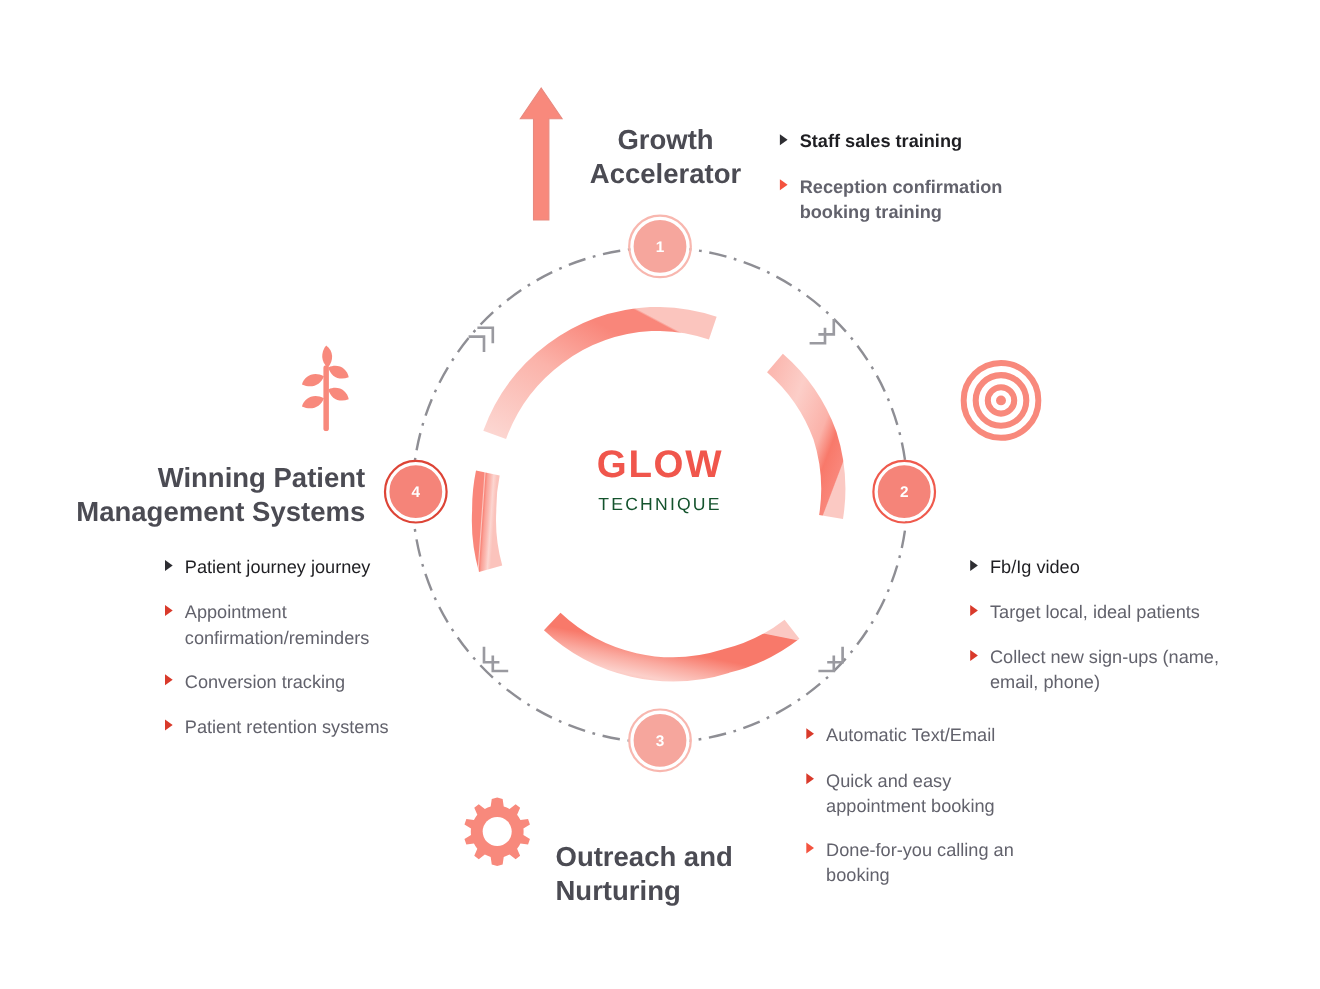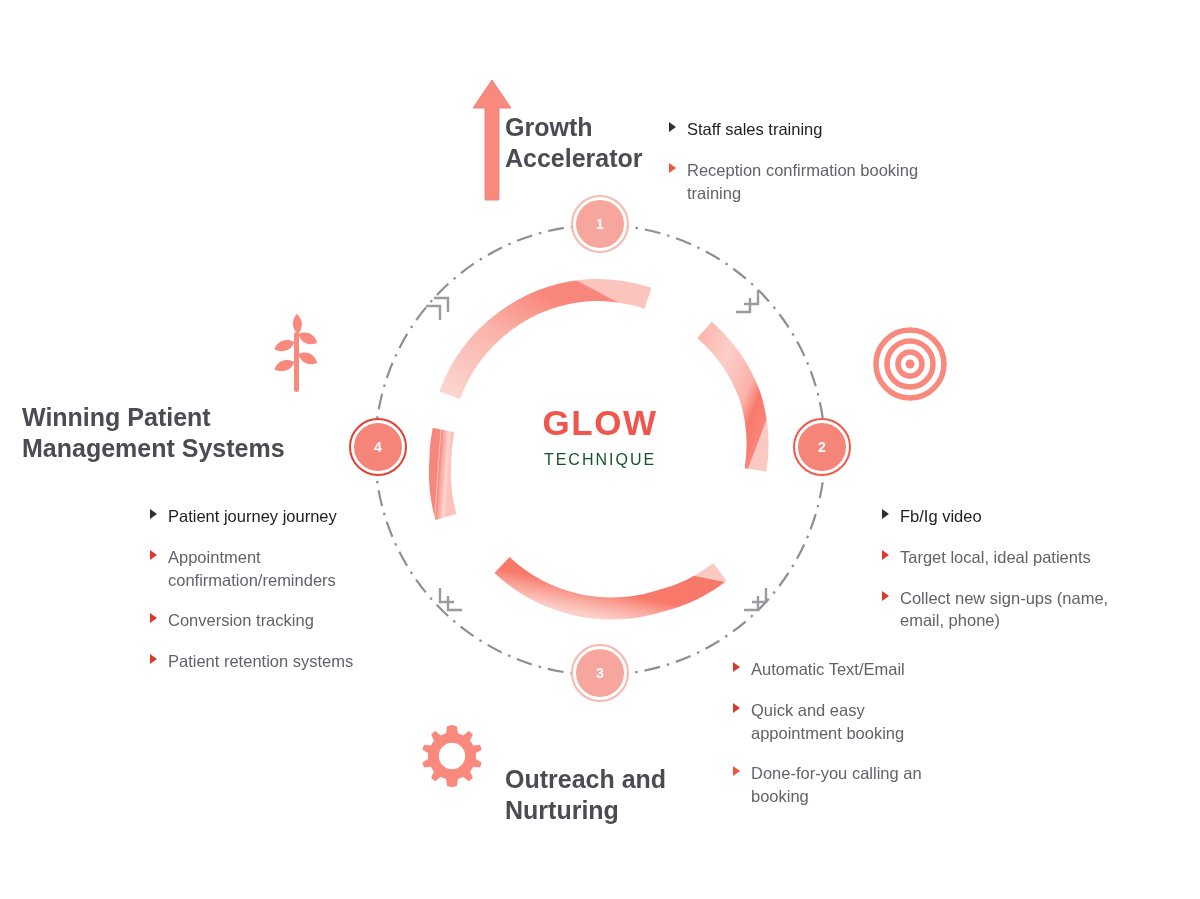--- a/index.html
+++ b/index.html
@@ -121,27 +121,28 @@
   .bullets li.dark { color: #1e1e22; }
   .bullets li.dark .tri { border-left-color: #2e2e33; }
   .bullets li.hot .tri { border-left-color: #f4533f; }
 
   
   #sec-growth-title {
     position: absolute;
     left: 505px;
     top: 112px;
     width: 200px;
-    text-align: left;
+    text-align: center;
   }
   #sec-growth-bullets {
     position: absolute;
-    left: 669px;
+    left: 709px;
     top: 118px;
     width: 260px;
+    font-weight: bold;
   }
 
   
   #sec-loyal-icon { position: absolute; left: 873px; top: 327px; }
   #sec-loyal-title {
     position: absolute;
     left: 877px;
     top: 420px;
     width: 230px;
   }
@@ -166,23 +167,23 @@
     left: 733px;
     top: 658px;
     width: 215px;
   }
 
   
   #sec-winning-icon { position: absolute; left: 265px; top: 310px; }
   #sec-winning-title {
     position: absolute;
     left: 22px;
-    top: 402px;
+    top: 420px;
     width: 310px;
-    text-align: left;
+    text-align: right;
   }
   #sec-winning-bullets {
     position: absolute;
     left: 150px;
     top: 505px;
     width: 215px;
   }
 
   .icon-wrap { line-height: 0; }
 </style>

